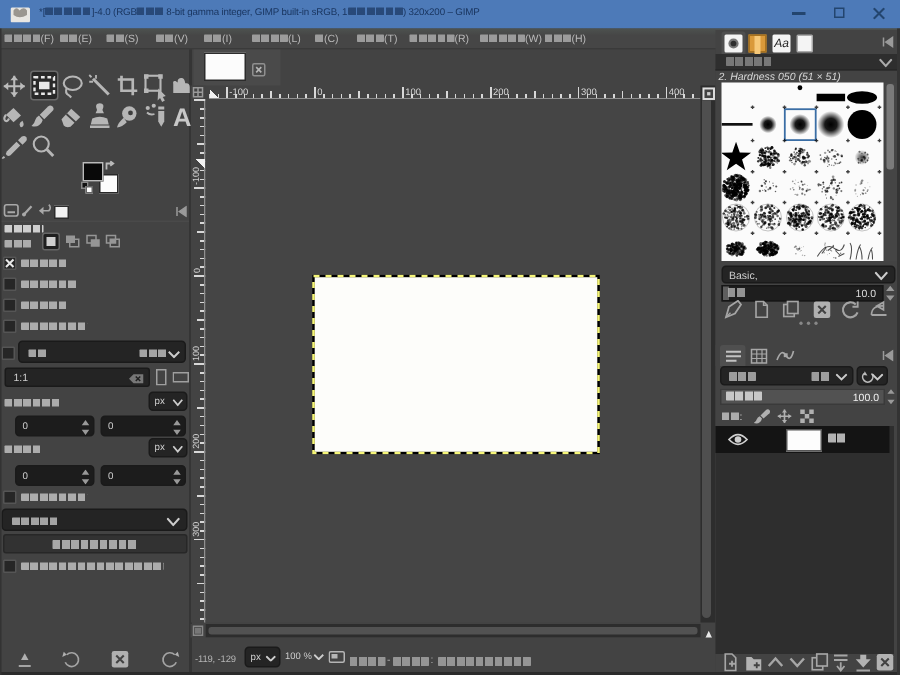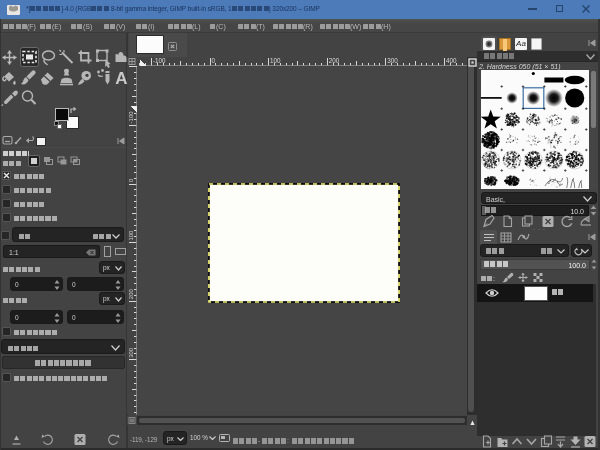--- a/index.html
+++ b/index.html
@@ -526,21 +526,21 @@
 </div>
 <div class="abs txt" style="left:233px;top:437px;color:#b0b0b0;width:125px">
       <span class="jp abs" style="width:24px;left:0;top:2px"></span>
       <span class="abs" style="left:25px;top:0">-</span>
       <span class="jp abs" style="width:24px;left:29px;top:2px"></span>
       <span class="abs" style="left:54px;top:0">:</span>
       <span class="jp abs" style="width:62px;left:59px;top:2px"></span>
     </div>
 
 <div class="abs" style="left:477px;top:33px;width:123px;height:417px;background:#434343"></div>
-<div id="brushdock" class="abs" style="left:477px;top:35px;width:123px;height:197px;color:#cfcfcf">
+<div id="brushdock" class="abs" style="left:477px;top:20px;width:123px;height:197px;color:#cfcfcf">
  <div class="abs" style="left:0;top:0;width:123px;height:16px;background:#434343"></div>
 
  <div class="abs" style="left:4px;top:1px;width:16px;height:15px;background:#4f4f4f;border-radius:2px 2px 0 0"></div>
  <div class="abs" style="left:6px;top:2.5px;width:12px;height:12px;background:#f4f4f4;border-radius:1px">
   <svg width="12" height="12">
           <circle cx="6" cy="6" r="3.4" fill="#777"></circle>
           <circle cx="6" cy="6" r="1.9" fill="#2e2e2e"></circle>
         </svg>
       </div>
  <div class="abs" style="left:22px;top:2.5px;width:12px;height:12px;background:#d9993a;border:1px solid #a8721f">

